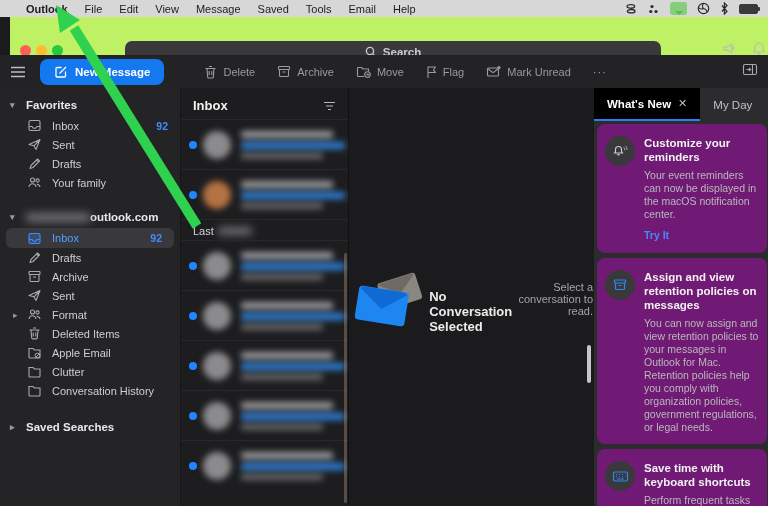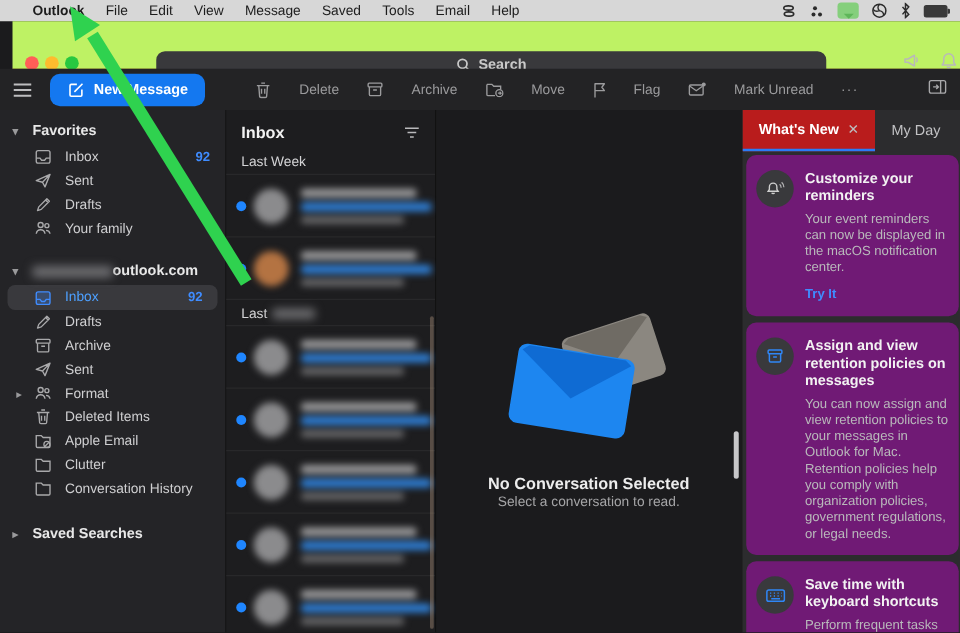--- a/index.html
+++ b/index.html
@@ -31,21 +31,21 @@
   .searchbar{position:absolute;left:115px;top:24px;width:536px;height:22px;background:#39393c;border-radius:7px;
     display:flex;align-items:center;justify-content:center;gap:6px;color:#c9c9c9;font-size:11.5px;font-weight:bold;}
   .tb-icons{position:absolute;right:12px;top:24px;display:flex;gap:14px;color:#b9b9b9;}
 
   
   .toolbar{position:absolute;left:0;top:55px;width:768px;height:33px;background:#232325;border-bottom:1px solid #161617;
     display:flex;align-items:center;font-size:11px;color:#9b9b9d;}
   .hamb{margin:0 14px 0 10px;color:#bdbdbf;}
   .newmsg{height:26px;padding:0 14px;border-radius:8px;background:#1478f0;color:#fff;font-weight:bold;font-size:11.5px;
     display:flex;align-items:center;gap:7px;border:none;margin-right:40px;}
-  .tact{display:flex;align-items:center;gap:22px;margin-right:22px;white-space:nowrap;}
+  .tact{display:flex;align-items:center;gap:6px;margin-right:22px;white-space:nowrap;}
   .more{letter-spacing:1px;margin-right:0;color:#9b9b9d;}
   .paneltoggle{position:absolute;right:10px;top:8px;color:#a8a8aa;}
 
   
   .main{position:absolute;left:0;top:88px;width:768px;height:418px;display:flex;}
   .sidebar{width:180px;background:#242427;font-size:11px;overflow:hidden;flex-shrink:0;}
   .maillist{width:167px;background:#1d1d1f;border-left:1px solid #161617;border-right:1px solid #111;flex-shrink:0;position:relative;}
   .reading{width:244px;background:#1b1b1d;flex-shrink:0;position:relative;}
   .panel{width:176px;background:#2c2c2e;flex-shrink:0;overflow:hidden;border-left:1px solid #1a1a1a;}
 
@@ -70,29 +70,29 @@
   .mrow .avatar{width:28px;height:28px;border-radius:50%;background:#8b8b8d;filter:blur(3px);margin-right:10px;flex-shrink:0;}
   .mrow .avatar.orange{background:#b47342;}
   .mrow .lines{display:flex;flex-direction:column;gap:4px;filter:blur(3px);}
   .mrow .lines i{display:block;border-radius:2px;}
   .mrow .l1{width:92px;height:7px;background:#9a9a9c;}
   .mrow .l2{width:104px;height:7px;background:#2f7fd6;}
   .mrow .l3{width:82px;height:6px;background:#69696b;}
   .listscroll{position:absolute;right:1px;top:165px;width:3px;height:250px;border-radius:2px;background:rgba(200,170,140,0.35);}
 
   
-  .rp-center{position:absolute;left:0;right:0;top:155px;display:flex;flex-direction:column;align-items:center;}
+  .rp-center{position:absolute;left:0;right:0;top:155px;display:flex;align-items:center;}
   .rp-title{font-size:13px;font-weight:bold;color:#ececec;margin-top:26px;}
   .rp-sub{font-size:11px;color:#a5a5a7;margin-top:2px;text-align:right;}
   .rp-scroll{position:absolute;right:2px;top:257px;width:4px;height:38px;border-radius:2px;background:#c7c7c9;}
 
   
   .tabs{height:33px;display:flex;align-items:stretch;background:#2c2c2e;}
   .tab{display:flex;align-items:center;gap:7px;padding:0 13px;font-size:11.5px;color:#c2c2c4;}
-  .tab.active{background:#b91c1c;color:#fff;font-weight:bold;border-bottom:2px solid #2b7cf6;}
+  .tab.active{background:#000000;color:#fff;font-weight:bold;border-bottom:2px solid #2b7cf6;}
   .tab .x{color:#bdbdbf;font-weight:normal;font-size:11px;}
   .cards{display:flex;flex-direction:column;gap:5px;padding-top:3px;}
   .card{background:#701a75;border-radius:8px;margin:0 3px;padding:12px 8px 10px 8px;display:flex;gap:9px;}
   .cicon{width:30px;height:30px;border-radius:50%;background:#39393c;flex-shrink:0;display:flex;align-items:center;justify-content:center;color:#2f86f6;}
   .cicon.gray{color:#cfcfcf;}
   .cbody{flex:1;min-width:0;}
   .ctitle{font-size:11.5px;font-weight:bold;color:#f2f2f2;line-height:14px;}
   .ctext{font-size:10.5px;color:#b9b9bb;line-height:13px;margin-top:5px;}
   .clink{font-size:10.5px;font-weight:bold;color:#3f8cff;margin-top:8px;display:inline-block;}
 
@@ -371,23 +371,20 @@
 
   <div class="maillist">
     <div class="listhead">
       <span class="t">Inbox</span>
       <span>
         <svg class="ic" width="13" height="10" viewBox="0 0 13 10">
             <path d="M1 1.5h11M3 5h7M5 8.5h3" stroke="#b9b9bb" stroke-width="1.2"></path>
           </svg>
       </span>
     </div>
-    <div class="slabel" style="border-top:none;">
-      <span>Last Week</span>
-    </div>
     <div class="mrow">
       <span class="dot"></span>
       <span class="avatar"></span>
       <span class="lines">
           <i class="l1"></i>
           <i class="l2"></i>
           <i class="l3"></i>
         </span>
     </div>
     <div class="mrow">

